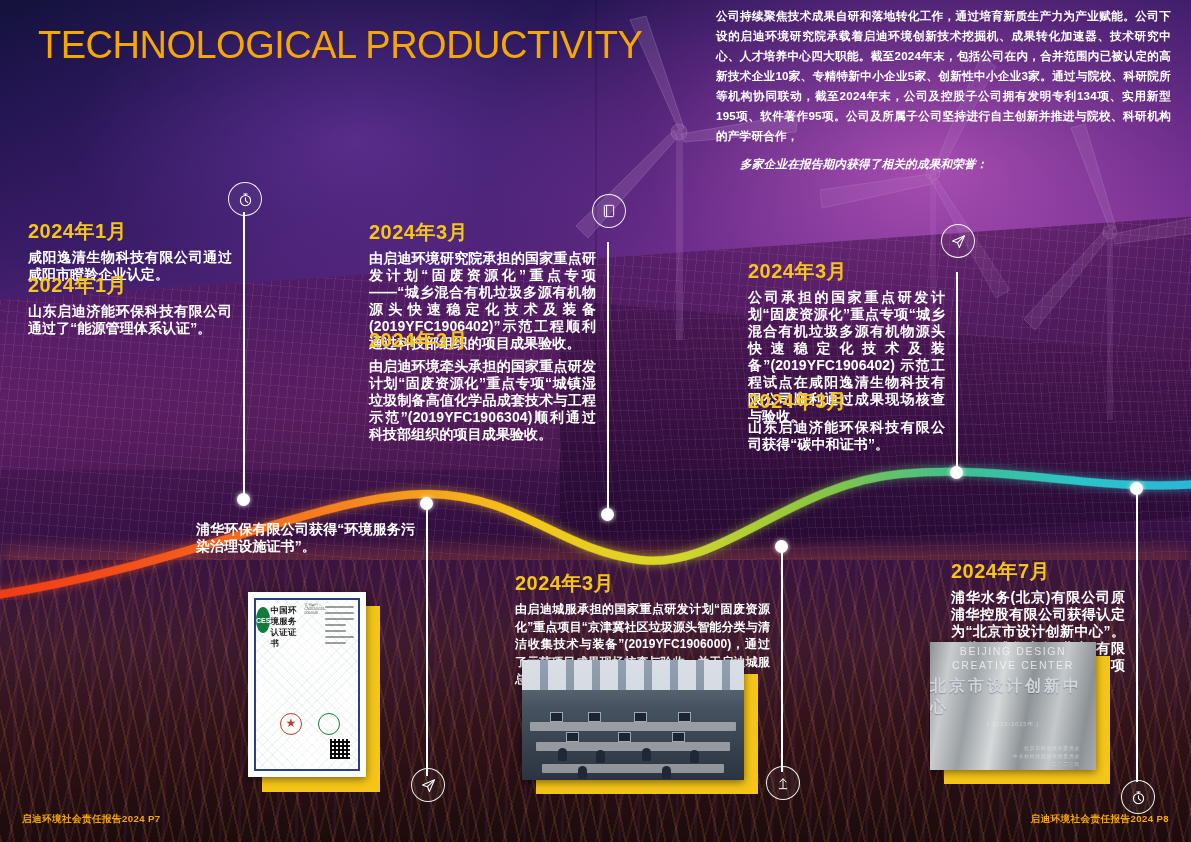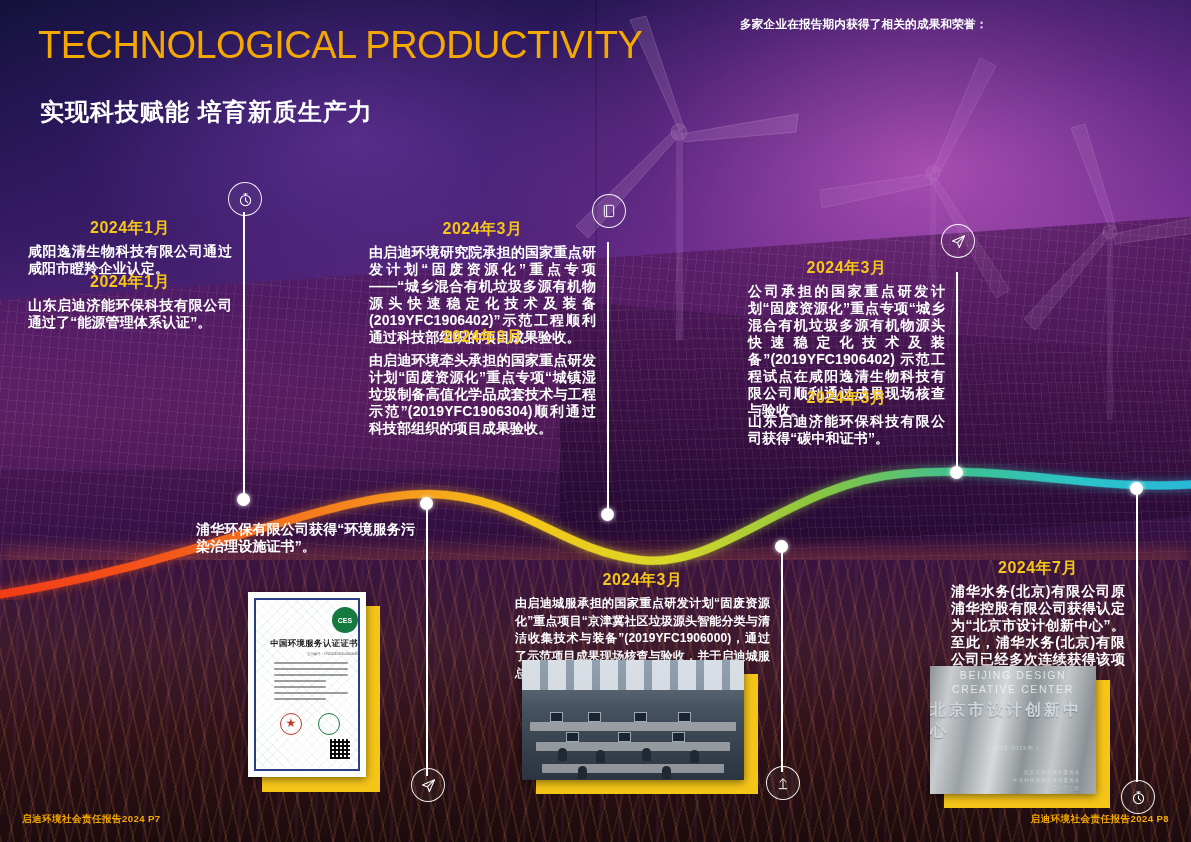--- a/index.html
+++ b/index.html
@@ -61,39 +61,39 @@
   .subtitle{
     position:absolute;left:40px;top:96px;
     font-size:24px;font-weight:700;color:#ffffff;letter-spacing:1px;
   }
   .intro{
     position:absolute;left:716px;top:6px;width:455px;
     color:#fff;font-size:11.6px;line-height:20px;font-weight:700;
     text-align:justify;letter-spacing:.2px;
   }
   .intro p{margin:0;}
-  .intro p.ind{text-indent:24px;margin-top:8px;}
+  .intro p.ind{text-indent:24px;margin-top:8px;font-style:italic;}
   
   #curve{position:absolute;left:0;top:400px;width:1191px;height:200px;}
   .stem{position:absolute;width:2px;background:#ffffff;}
   .node{
     position:absolute;width:13px;height:13px;border-radius:50%;
     background:#ffffff;box-shadow:0 0 5px rgba(255,255,255,.9);
   }
   .cap{
     position:absolute;width:32px;height:32px;border-radius:50%;
     border:1.6px solid rgba(255,255,255,.92);
     display:flex;align-items:center;justify-content:center;
     background:rgba(255,255,255,.04);
   }
   .cap svg{display:block;}
   
   .entry{position:absolute;}
   .entry .date{
-    font-size:16px;font-weight:700;color:#F5C518;text-align:center;
+    font-size:20px;font-weight:700;color:#F5C518;text-align:left;
     letter-spacing:.5px;margin-bottom:4px;
   }
   .entry .body{
     font-size:14px;line-height:17px;color:#ffffff;font-weight:700;
     text-align:justify;letter-spacing:.1px;
   }
   .entry.wide .body{font-size:12px;line-height:17.5px;}
   
   .photo{position:absolute;}
   .photo .frame{position:absolute;background:#F5C518;}
@@ -102,21 +102,21 @@
     background:#fdfdfb;box-shadow:0 2px 8px rgba(0,0,0,.5);
     box-sizing:border-box;padding:6px;
   }
   .cert-inner{
     width:100%;height:100%;border:2px solid #2a3f86;box-sizing:border-box;
     position:relative;overflow:hidden;
     background:
       repeating-linear-gradient(45deg, rgba(120,170,130,.10) 0 1px, rgba(0,0,0,0) 1px 7px),
       repeating-linear-gradient(-45deg, rgba(120,170,130,.10) 0 1px, rgba(0,0,0,0) 1px 7px),
       #ffffff;
-    display:flex;flex-direction:column;align-items:flex-end;
+    display:flex;align-items:flex-start;
   }
   .cert-seal{
     width:26px;height:26px;border-radius:50%;background:#147a3d;margin-top:7px;
     display:flex;align-items:center;justify-content:center;
     color:#fff;font-size:7px;font-weight:700;
   }
   .cert-title{font-size:8.4px;color:#1a1a1a;font-weight:700;margin-top:5px;letter-spacing:.4px;}
   .cert-sub{font-size:3.4px;color:#555;margin-top:3px;}
   .cert-lines{width:82%;margin-top:6px;}
   .cert-lines i{display:block;height:2px;background:rgba(40,40,40,.45);margin-bottom:4px;border-radius:1px;}
@@ -196,23 +196,23 @@
       <path d="M95 110 L56 8 L70 4 L101 108 Z"></path>
       <path d="M98 114 L188 96 L188 112 L100 124 Z"></path>
       <path d="M93 118 L20 210 L9 199 L90 110 Z"></path>
       <circle cx="95" cy="112" r="7"></circle>
     </g>
   </svg>
 
   <div class="gutter"></div>
 
   <div class="title">TECHNOLOGICAL PRODUCTIVITY</div>
-  <div class="subtitle">实现科技赋能 培育新质生产力</div>
 
   <div class="intro">
+    <p>公司持续聚焦技术成果自研和落地转化工作，通过培育新质生产力为产业赋能。公司下设的启迪环境研究院承载着启迪环境创新技术挖掘机、成果转化加速器、技术研究中心、人才培养中心四大职能。截至2024年末，包括公司在内，合并范围内已被认定的高新技术企业10家、专精特新中小企业5家、创新性中小企业3家。通过与院校、科研院所等机构协同联动，截至2024年末，公司及控股子公司拥有发明专利134项、实用新型195项、软件著作95项。公司及所属子公司坚持进行自主创新并推进与院校、科研机构的产学研合作，</p>
     <p class="ind">多家企业在报告期内获得了相关的成果和荣誉：</p>
   </div>
 
   <svg id="curve" viewBox="0 0 1191 200" preserveAspectRatio="none">
     <defs>
       <linearGradient id="gradline" x1="0" y1="0" x2="1" y2="0">
         <stop offset="0%" stop-color="#F03A17"></stop>
         <stop offset="14%" stop-color="#F4551A"></stop>
         <stop offset="30%" stop-color="#F5871F"></stop>
         <stop offset="44%" stop-color="#F5C518"></stop>
@@ -378,21 +378,21 @@
       <div class="mon" style="left:150px;top:72px;"></div>
       <div class="person" style="left:36px;top:88px;"></div>
       <div class="person" style="left:74px;top:90px;"></div>
       <div class="person" style="left:120px;top:88px;"></div>
       <div class="person" style="left:168px;top:90px;"></div>
       <div class="person" style="left:56px;top:106px;"></div>
       <div class="person" style="left:140px;top:106px;"></div>
     </div>
   </div>
 
-  <div class="photo" style="left:930px;top:666px;width:180px;height:142px;">
+  <div class="photo" style="left:930px;top:642px;width:180px;height:142px;">
     <div class="frame" style="left:14px;top:14px;width:166px;height:128px;"></div>
     <div class="plaque">
       <div class="en">BEIJING DESIGN</div>
       <div class="en">CREATIVE CENTER</div>
       <div class="cn">北京市设计创新中心</div>
       <div class="yr">( 2023-2025年 )</div>
       <div class="org">北京市科学技术委员会</div>
       <div class="org" style="margin-top:0">中关村科技园区管理委员会</div>
       <div class="org" style="margin-top:0">二〇二三年</div>
     </div>

